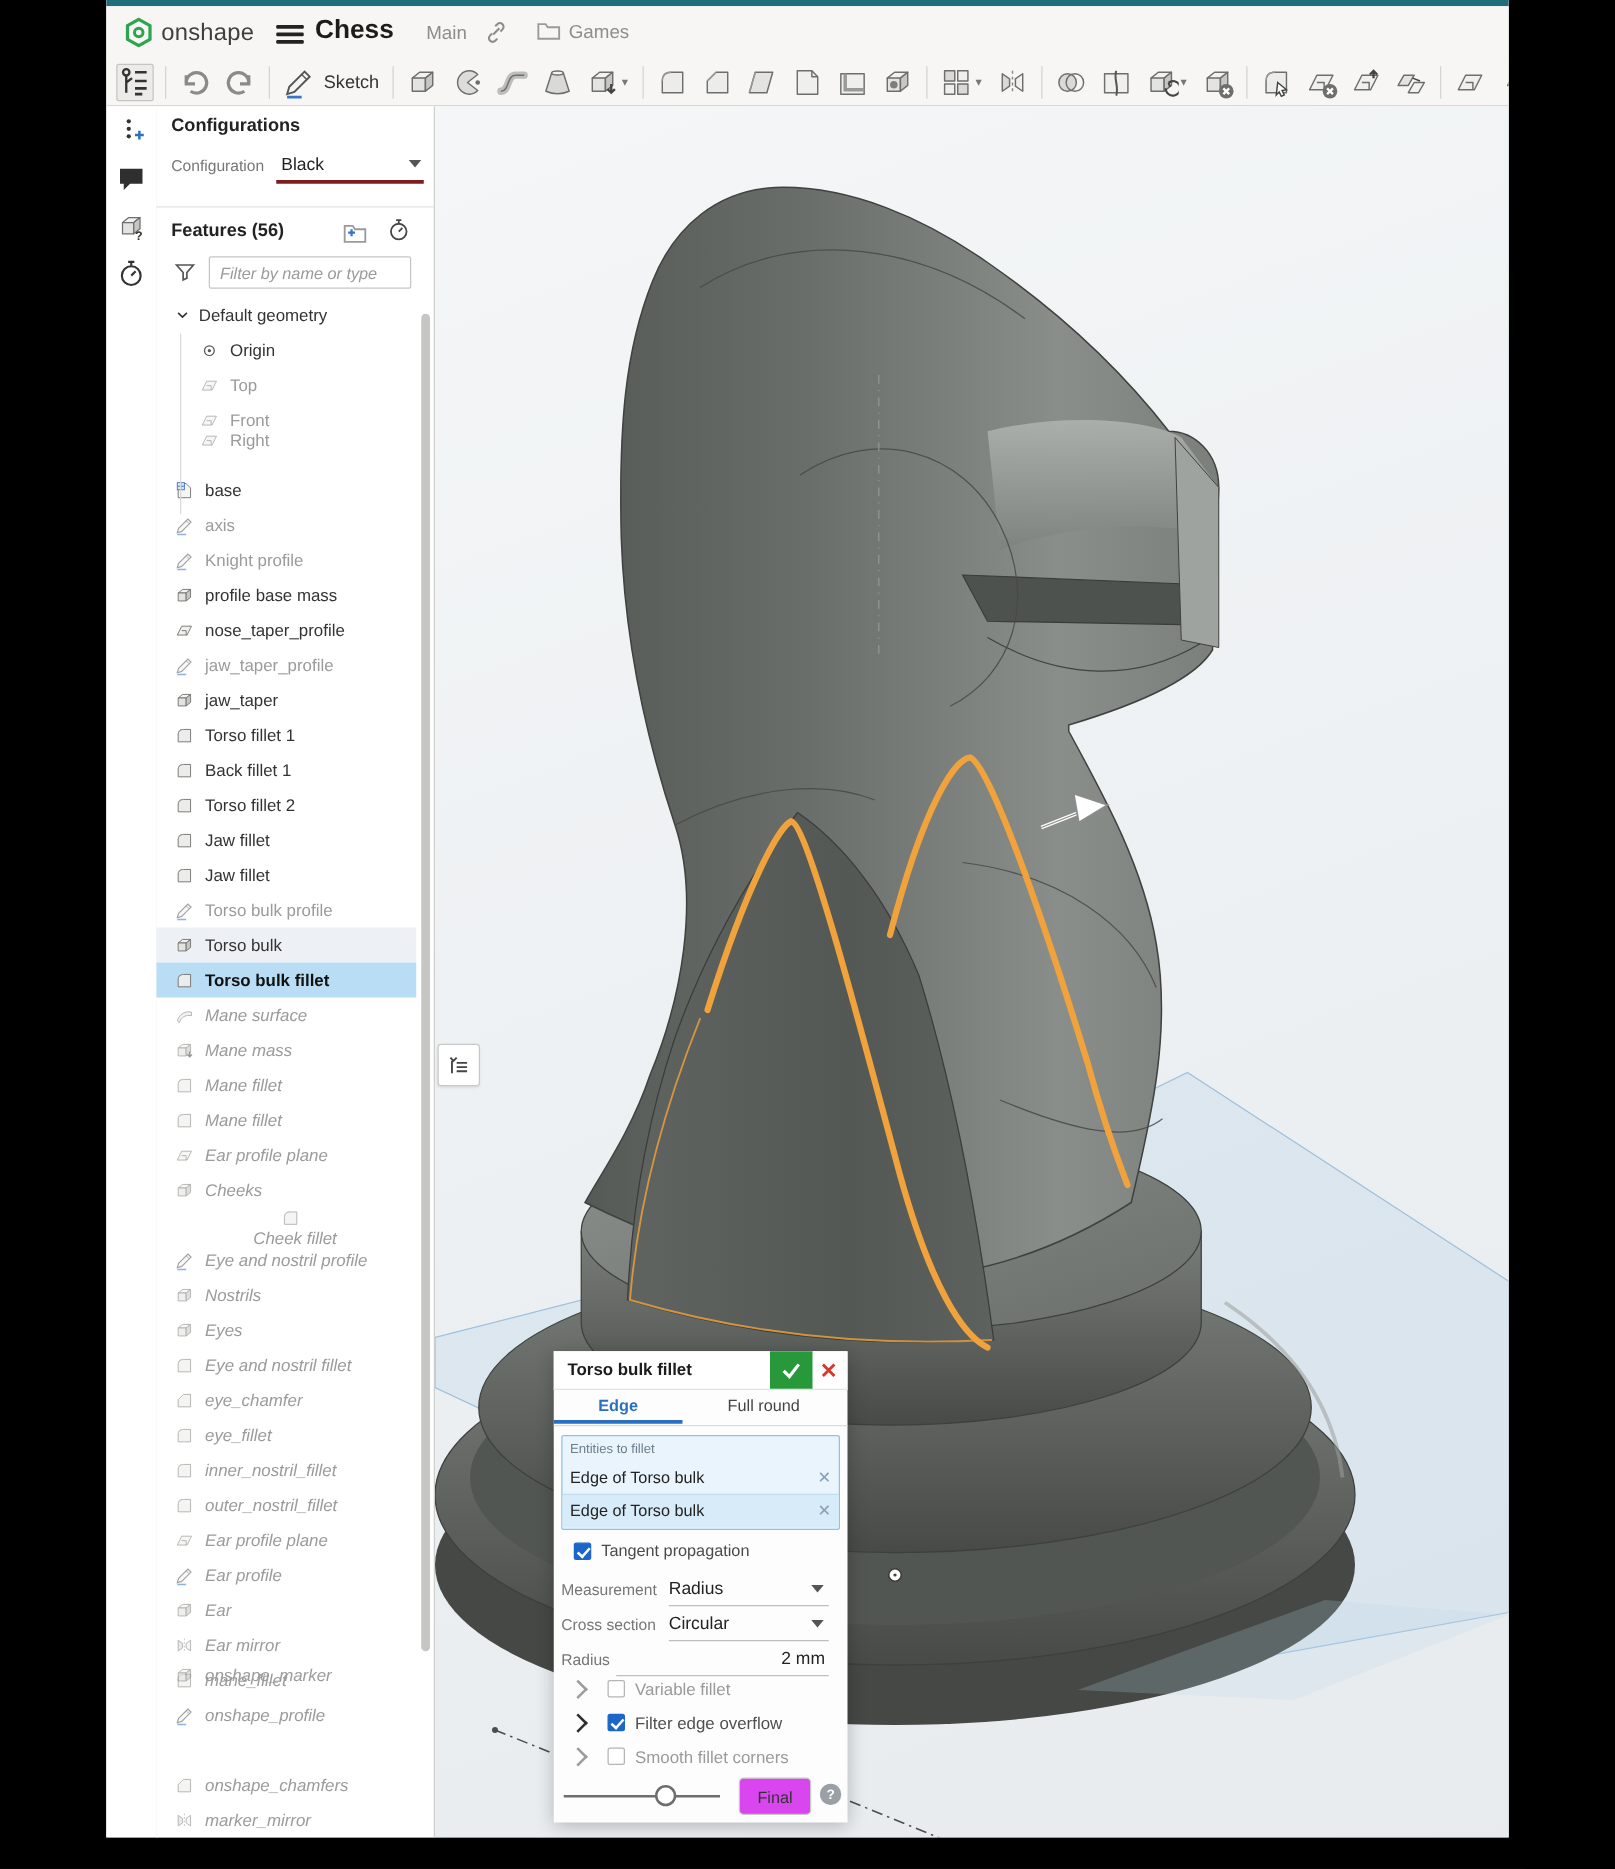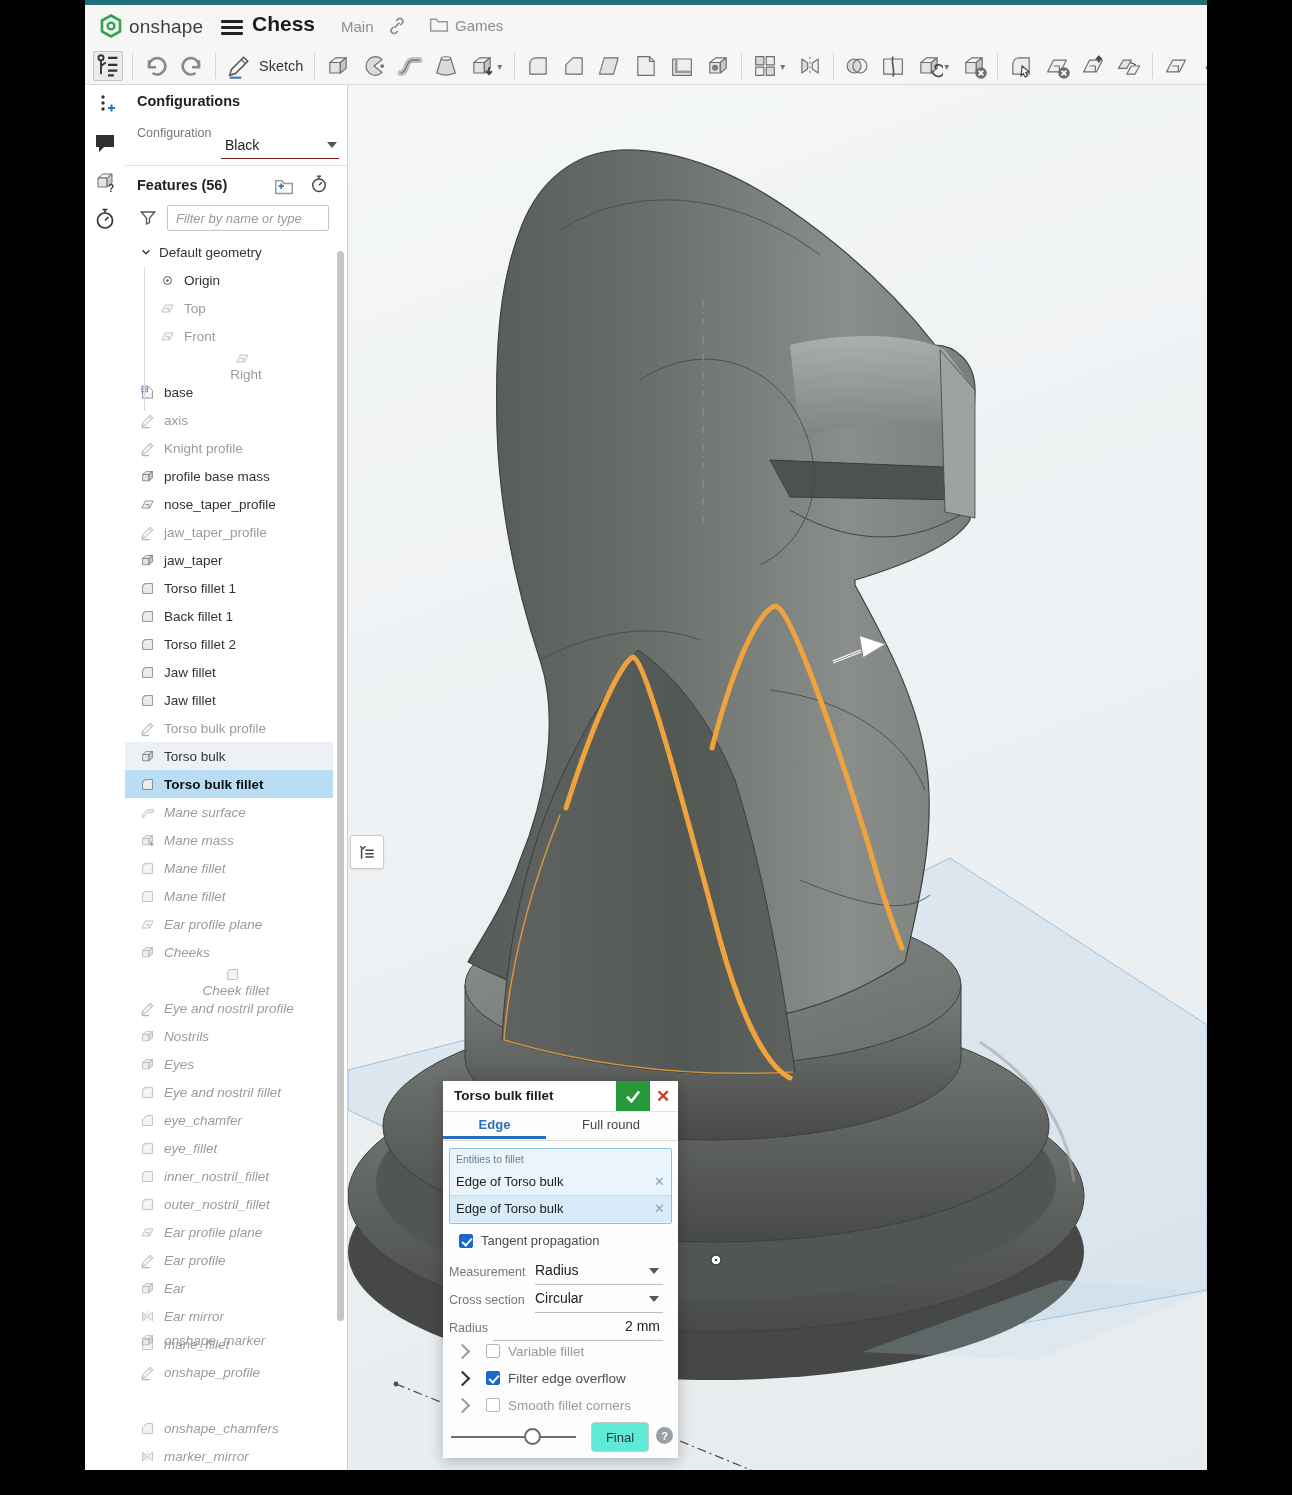--- a/index.html
+++ b/index.html
@@ -26,21 +26,21 @@
   .tb-caret{width:10px;height:28px;display:flex;align-items:center;margin-left:-3px;margin-right:2px;color:#777;font-size:10px;cursor:pointer;flex:0 0 auto;}
   .tb-sep{width:1px;height:26px;background:#d4d4d2;margin:0 5px;flex:0 0 auto;}
   .tb-sketch-label{font-size:14.5px;color:#333;margin:0 6px 0 2px;cursor:pointer;}
   
   .left-strip{position:absolute;left:0;top:85px;width:40px;height:1385px;background:#fff;border-right:1px solid #e0e0de;}
   .strip-ic{position:absolute;left:8px;width:24px;height:24px;cursor:pointer;}
   
   .panel{position:absolute;left:40px;top:85px;width:223px;height:1385px;background:#fff;border-right:1px solid #cfcfcd;box-sizing:border-box;}
   .cfg-title{position:absolute;left:12px;top:8px;font-size:14.5px;font-weight:bold;color:#222;}
   .cfg-label{position:absolute;left:12px;top:41px;font-size:12.5px;color:#777;}
-  .cfg-dd{position:absolute;left:96px;top:49px;width:118px;height:24px;border-bottom:1px solid #7f1d1d;cursor:pointer;}
+  .cfg-dd{position:absolute;left:96px;top:35px;width:118px;height:24px;border-bottom:3px solid #7f1d1d;cursor:pointer;}
   .cfg-dd .val{position:absolute;left:4px;top:3px;font-size:14px;color:#222;}
   .dd-caret{position:absolute;right:2px;top:8px;width:0;height:0;border-left:5px solid transparent;border-right:5px solid transparent;border-top:6px solid #555;}
   .panel-div{position:absolute;left:0;top:80px;width:100%;height:1px;background:#e2e2e0;}
   .feat-title{position:absolute;left:12px;top:92px;font-size:14.5px;font-weight:bold;color:#222;}
   .feat-ic1{position:absolute;left:148px;top:92px;width:22px;height:18px;cursor:pointer;}
   .feat-ic2{position:absolute;left:184px;top:89px;width:20px;height:20px;cursor:pointer;}
   .filter-funnel{position:absolute;left:14px;top:124px;width:18px;height:18px;cursor:pointer;}
   .filter-input{position:absolute;left:42px;top:120px;width:162px;height:26px;border:1px solid #c6c6c4;border-radius:2px;
                 font-size:13px;font-style:italic;color:#555;padding:0 8px;box-sizing:border-box;font-family:"Liberation Sans",sans-serif;background:#fff;}
   .filter-input::placeholder{color:#9a9a9a;font-style:italic;}
@@ -94,21 +94,21 @@
   .fieldrow .fnum{position:absolute;right:12px;top:3px;font-size:14px;color:#222;}
   .optrow{position:absolute;left:6px;width:223px;height:24px;display:flex;align-items:center;cursor:pointer;}
   .ochev{width:9px;height:9px;border:solid #9c9c9a;border-width:2px 2px 0 0;transform:rotate(45deg);margin:0 10px 0 2px;flex:0 0 9px;}
   .ochev.dark{border-color:#2f2f2f;}
   .optrow span{margin-left:8px;font-size:13.5px;}
   .optrow.dim span{color:#9a9a9a;}
   .optrow.lit span{color:#4f4f4f;}
   .dlg-bottom{position:absolute;left:0;top:336px;width:100%;height:40px;}
   .slider-line{position:absolute;left:8px;top:19px;width:125px;height:2px;background:#6d6d6b;}
   .slider-knob{position:absolute;left:81px;top:11px;width:17px;height:17px;border-radius:50%;background:#fff;border:2px solid #6d6d6b;box-sizing:border-box;cursor:pointer;}
-  .final-btn{position:absolute;right:29px;top:5px;width:56px;height:28px;background:#5eead4;border:1px solid #c8c8c6;border-radius:4px;
+  .final-btn{position:absolute;right:29px;top:5px;width:56px;height:28px;background:#d946ef;border:1px solid #c8c8c6;border-radius:4px;
              font-size:13px;color:#333;display:flex;align-items:center;justify-content:center;cursor:pointer;}
   .help-btn{position:absolute;right:5px;top:10px;width:17px;height:17px;border-radius:50%;background:#9aa0a6;color:#fff;
             font-size:11px;font-weight:bold;display:flex;align-items:center;justify-content:center;cursor:pointer;}
 </style>
 </head>
 <body>
 
 <div class="page">
  <div class="app">
   <div class="top-strip" style="background: rgb(31, 110, 121);"></div>
@@ -414,21 +414,21 @@
               </svg></span>
             <span class="tlabel">Top</span>
           </div>
           <div class="trow child gray" style="top: 84px;">
             <span class="ticon"><svg viewBox="0 0 24 24" width="100%" height="100%">
                 <polygon points="4,17 9,7 20,7 15,17" fill="#f0f0ee" stroke="#6e6e6c" stroke-width="1" stroke-linejoin="round"></polygon>
                 <path d="M9 12 h5 v5" fill="none" stroke="#6e6e6c" stroke-width="1" stroke-linejoin="round"></path>
               </svg></span>
             <span class="tlabel">Front</span>
           </div>
-          <div class="trow child gray" style="top: 112px; flex-direction: column;">
+          <div class="trow child gray" style="top: 100px;">
             <span class="ticon"><svg viewBox="0 0 24 24" width="100%" height="100%">
                 <polygon points="4,17 9,7 20,7 15,17" fill="#f0f0ee" stroke="#6e6e6c" stroke-width="1" stroke-linejoin="round"></polygon>
                 <path d="M9 12 h5 v5" fill="none" stroke="#6e6e6c" stroke-width="1" stroke-linejoin="round"></path>
               </svg></span>
             <span class="tlabel">Right</span>
           </div>
           <div class="trow normal" style="top: 140px;">
             <span class="ticon"><svg viewBox="0 0 24 24" width="100%" height="100%">
                 <path d="M5 4 h9 l5 5 v11 h-14 Z" fill="#f5f5f3" stroke="#6e6e6c" stroke-width="1" stroke-linejoin="round"></path>
                 <rect x="4" y="3" width="8" height="8" fill="#dce8f8" stroke="#3b74c9"></rect>

